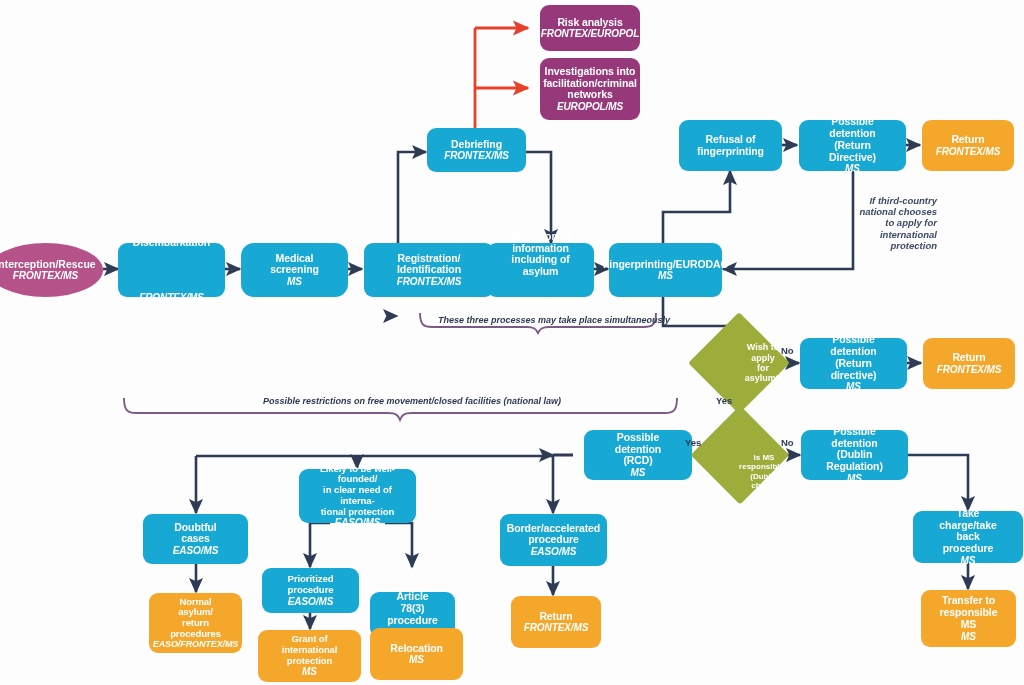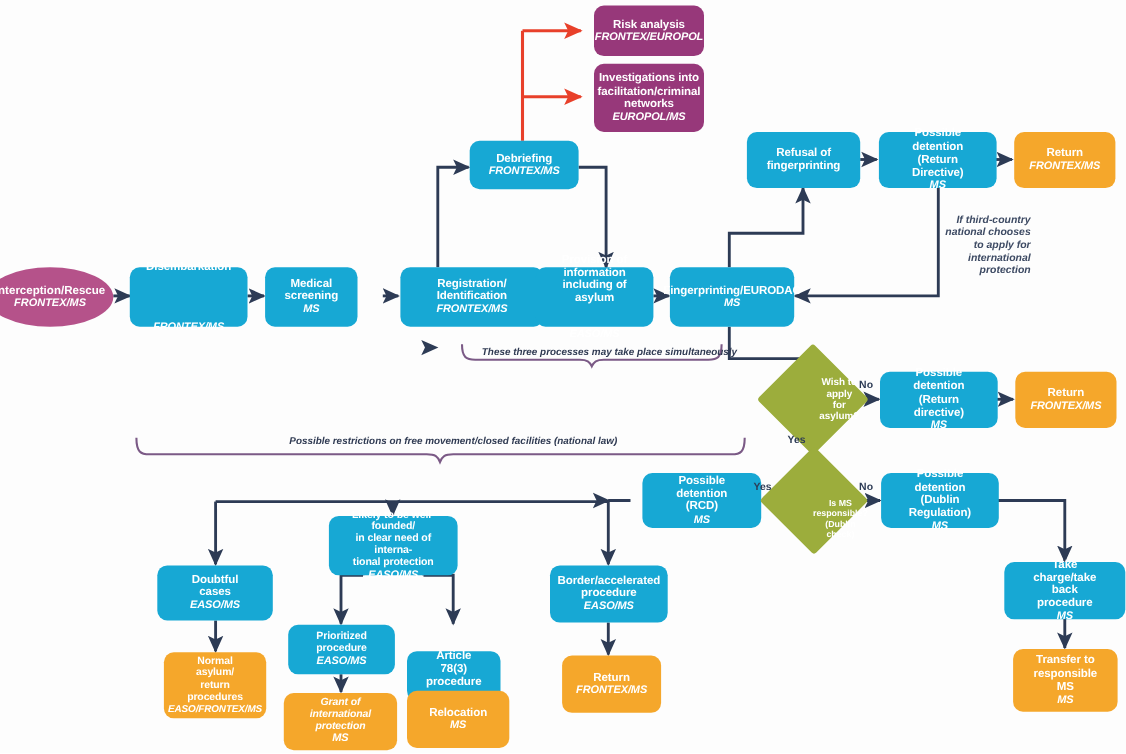--- a/index.html
+++ b/index.html
@@ -193,21 +193,21 @@
   <div class="ellipse" style="left:-12px;top:243px;width:115px;height:54px;">
     <div class="t1">Interception/Rescue</div>
     <div class="t2">FRONTEX/MS</div>
   </div>
 
   <div class="node blue" style="left:118px;top:243px;width:107px;height:54px;gap:44px;">
     <div class="t1">Disembarkation</div>
     <div class="t2">FRONTEX/MS</div>
   </div>
 
-  <div class="node blue" style="left:241px;top:243px;width:84px;height:54px;">
+  <div class="node blue" style="left:241px;top:243px;width:107px;height:54px;border-radius:13px;">
     <div class="t1">Medical screening</div>
     <div class="t2">MS</div>
   </div>
 
   <div class="node blue" style="left:364px;top:243px;width:130px;height:54px;white-space:pre-line;">
     <div class="t1">Registration/
 Identification</div>
     <div class="t2">FRONTEX/MS</div>
   </div>
 
@@ -314,21 +314,21 @@
     <div class="t2">EASO/MS</div>
   </div>
 
   <div class="node blue" style="left:370px;top:568px;width:85px;height:45px;white-space:pre-line;margin-top:24px;">
     <div class="t1">Article 78(3)
 procedure</div>
     <div class="t2">EASO/MS</div>
   </div>
 
   <div class="node orange" style="left:258px;top:630px;width:103px;height:52px;white-space:pre-line;">
-    <div class="t1" style="font-size:9.5px;font-style:italic;">Grant of international
+    <div class="t1" style="font-size:9.5px;">Grant of international
 protection</div>
     <div class="t2">MS</div>
   </div>
 
   <div class="node orange" style="left:370px;top:628px;width:93px;height:52px;">
     <div class="t1">Relocation</div>
     <div class="t2">MS</div>
   </div>
 
   <div class="node blue" style="left:500px;top:514px;width:107px;height:52px;white-space:pre-line;">

